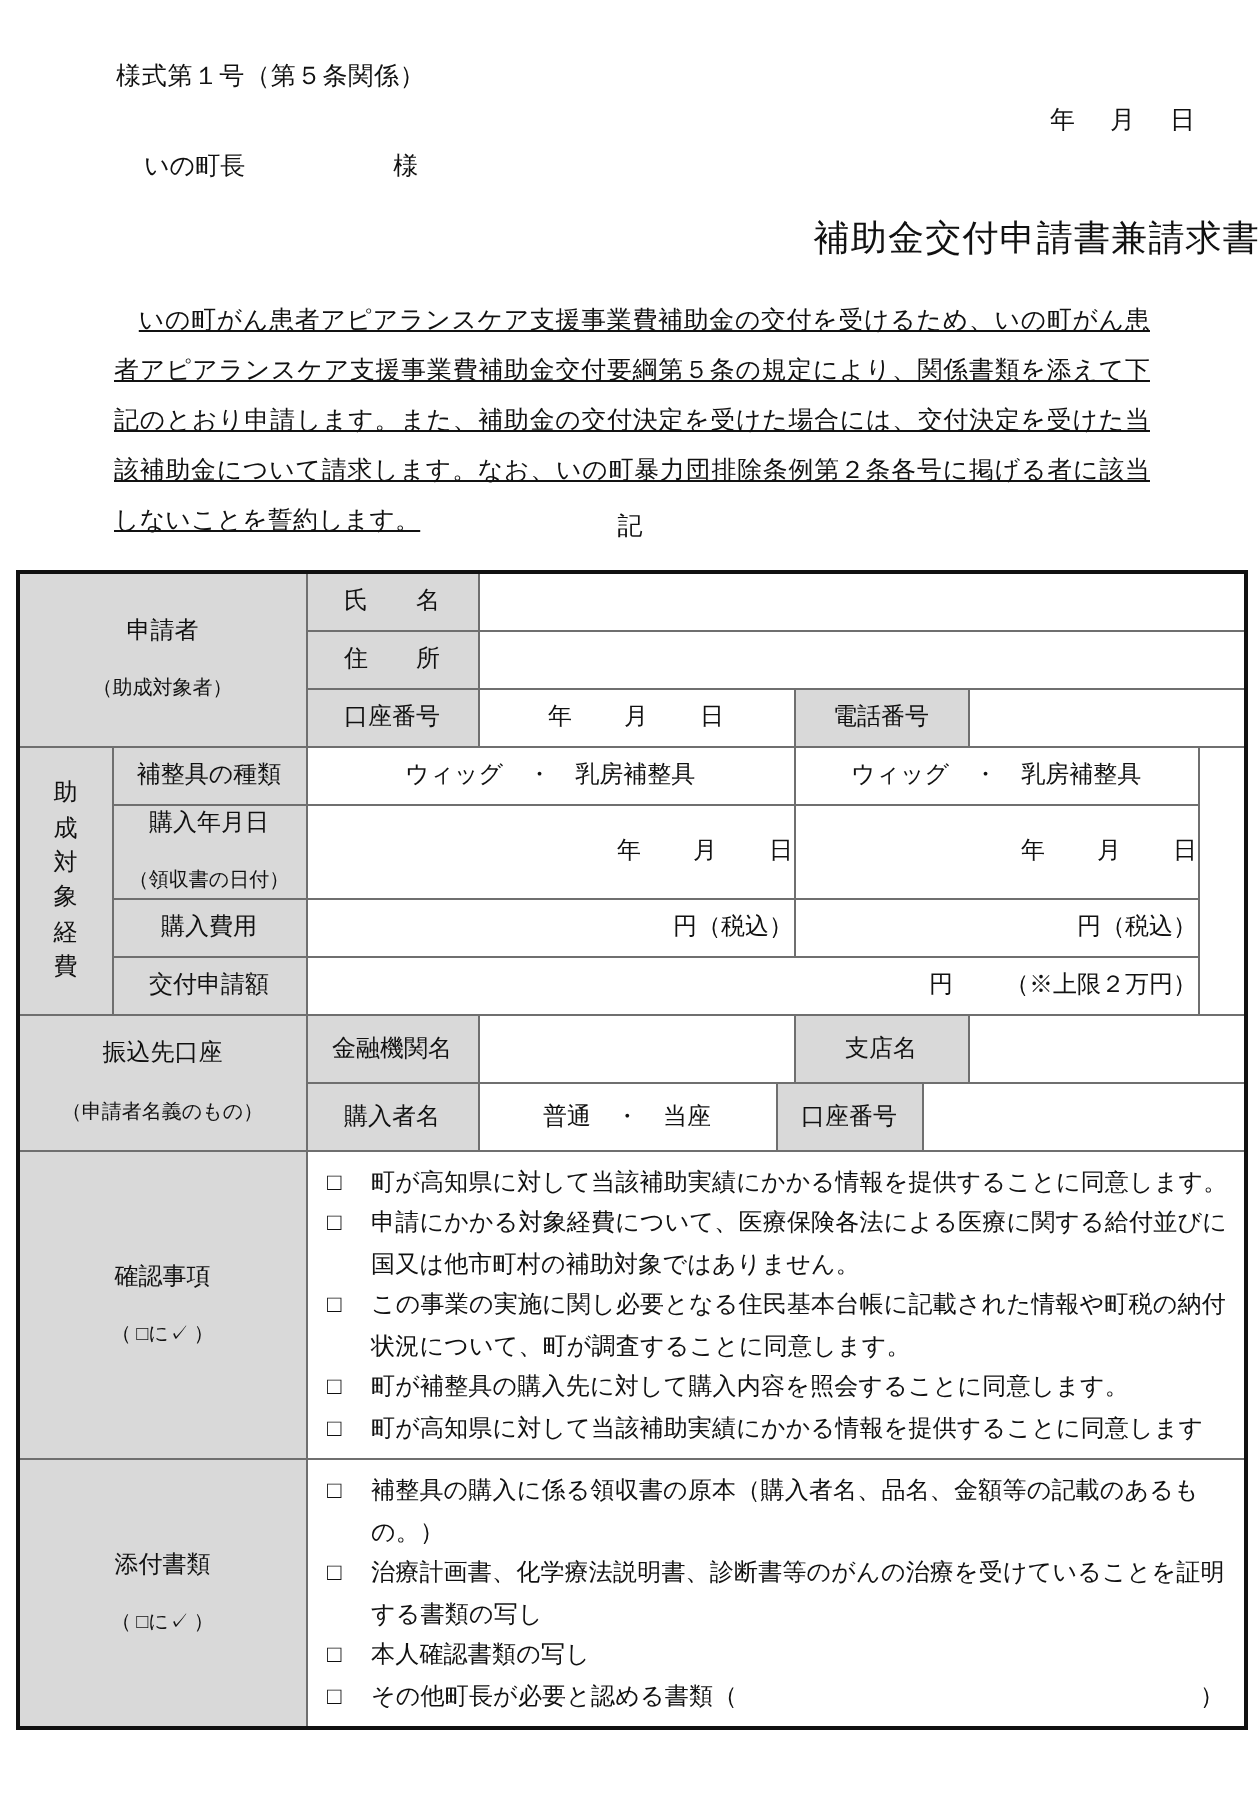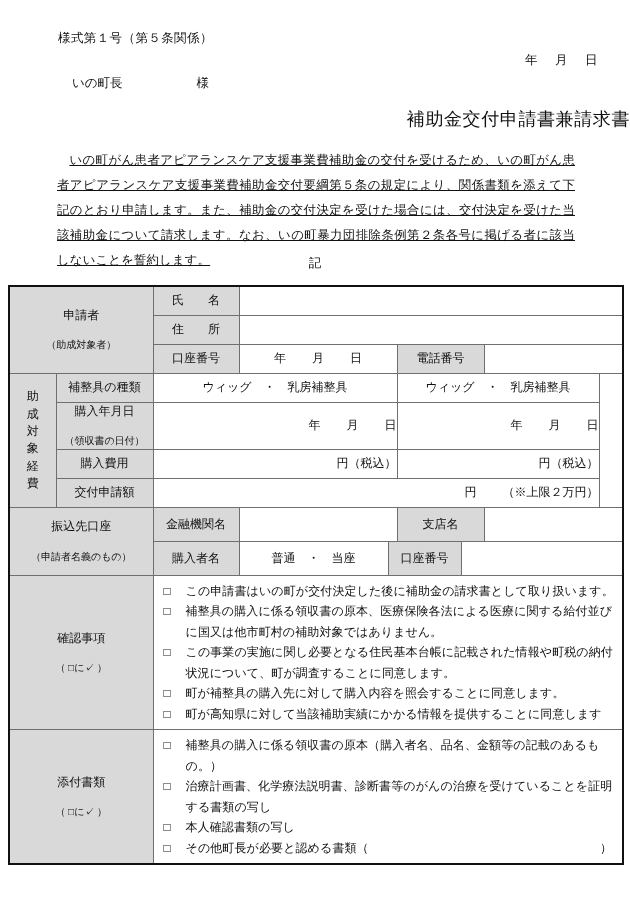--- a/index.html
+++ b/index.html
@@ -321,25 +321,25 @@
 
     <tr>
       <td class="lbl" colspan="2">
         <span>確認事項</span>
         <span class="lbl-sub">（ □に✓ ）</span>
       </td>
       <td class="cell" colspan="12" style="padding:0">
         <div class="chk-list">
           <div class="chk-item">
             <span class="chk-box">□</span>
-            <span class="chk-text">この申請書はいの町が交付決定した後に補助金の請求書として取り扱います。</span>
-          </div>
-          <div class="chk-item">
-            <span class="chk-box">□</span>
-            <span class="chk-text">補整具の購入に係る領収書の原本、医療保険各法による医療に関する給付並びに国又は他市町村の補助対象ではありません。</span>
+            <span class="chk-text">町が高知県に対して当該補助実績にかかる情報を提供することに同意します。</span>
+          </div>
+          <div class="chk-item">
+            <span class="chk-box">□</span>
+            <span class="chk-text">申請にかかる対象経費について、医療保険各法による医療に関する給付並びに国又は他市町村の補助対象ではありません。</span>
           </div>
           <div class="chk-item">
             <span class="chk-box">□</span>
             <span class="chk-text">この事業の実施に関し必要となる住民基本台帳に記載された情報や町税の納付状況について、町が調査することに同意します。</span>
           </div>
           <div class="chk-item">
             <span class="chk-box">□</span>
             <span class="chk-text">町が補整具の購入先に対して購入内容を照会することに同意します。</span>
           </div>
           <div class="chk-item">

